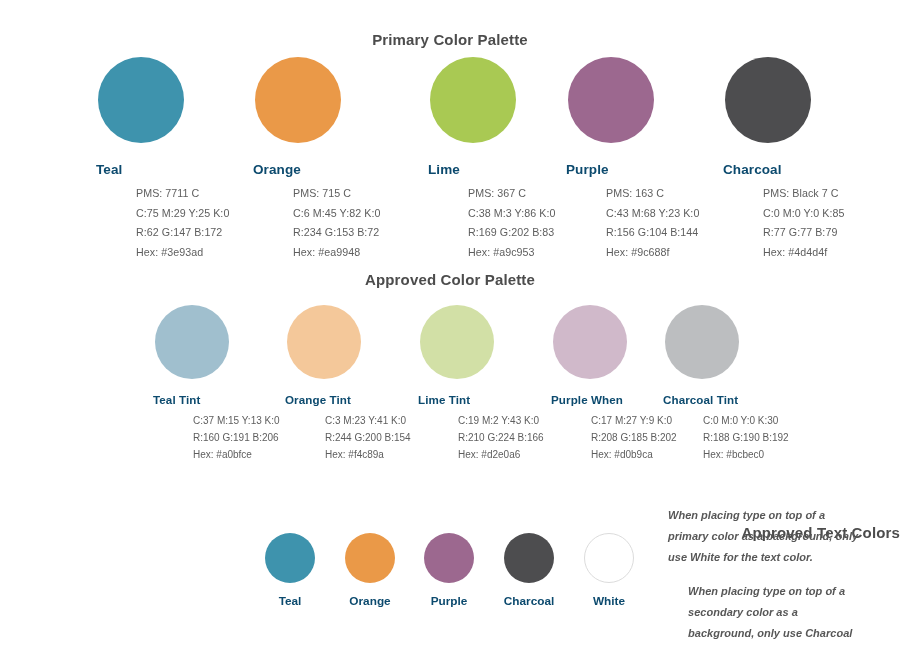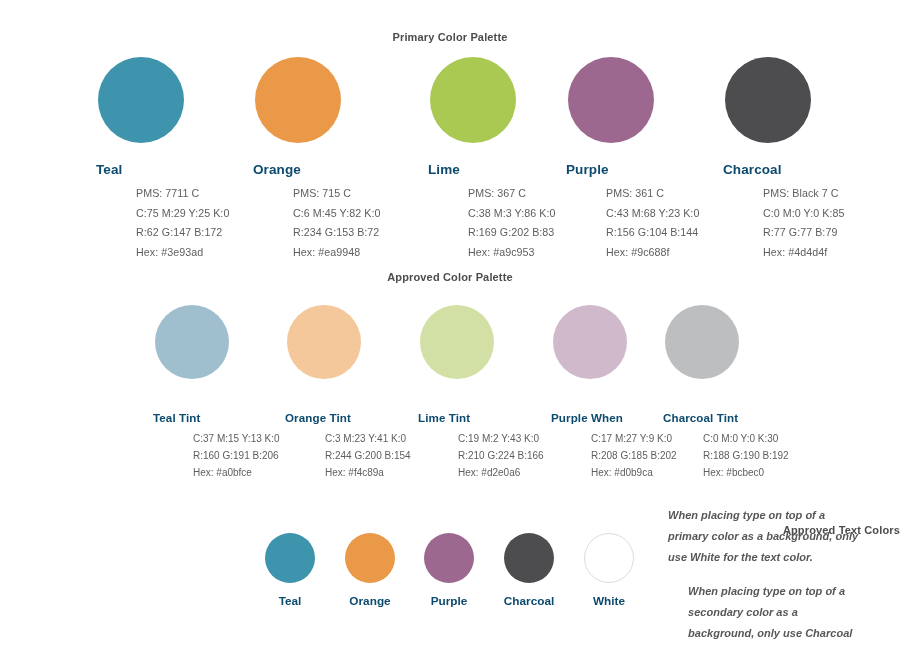--- a/index.html
+++ b/index.html
@@ -15,21 +15,21 @@
     font-family: "Liberation Sans", sans-serif;
     color: #4a4a4a;
     -webkit-font-smoothing: antialiased;
   }
 
   .section-heading {
     position: absolute;
     width: 100%;
     left: 0;
     text-align: center;
-    font-size: 11px;
+    font-size: 15px;
     font-weight: bold;
     color: #4c4c4c;
     letter-spacing: 0.15px;
   }
   #heading-primary   { top: 31px; }
   #heading-secondary { top: 271px; }
   #heading-text      { top: 524px; text-align: right; }
 
   
   .swatch-col {
@@ -71,21 +71,21 @@
 
   
   #secondary-row .swatch-col { top: 305px; }
   #secondary-row .circle {
     width: 74px;
     height: 74px;
     margin-left: 2px;
   }
   #secondary-row .sw-name {
     font-size: 11.6px;
-    margin-top: 32px;
+    margin-top: 14px;
     letter-spacing: 0.1px;
   }
   #secondary-row .sw-line {
     font-size: 10px;
     margin-top: 6.3px;
   }
   #secondary-row .sw-line.first { margin-top: 8.5px; }
 
   
   #textcolor-row .swatch-col {
@@ -152,21 +152,21 @@
     <div class="sw-name">Lime</div>
     <div class="sw-line first">PMS: 367 C</div>
     <div class="sw-line">C:38 M:3 Y:86 K:0</div>
     <div class="sw-line">R:169 G:202 B:83</div>
     <div class="sw-line">Hex: #a9c953</div>
   </div>
 
   <div class="swatch-col" style="left:566px;">
     <span class="circle" style="background-color: rgb(156, 104, 143);"></span>
     <div class="sw-name">Purple</div>
-    <div class="sw-line first">PMS: 361 C</div>
+    <div class="sw-line first">PMS: 163 C</div>
     <div class="sw-line">C:43 M:68 Y:23 K:0</div>
     <div class="sw-line">R:156 G:104 B:144</div>
     <div class="sw-line">Hex: #9c688f</div>
   </div>
 
   <div class="swatch-col" style="left:723px;">
     <span class="circle" style="background-color: rgb(77, 77, 79);"></span>
     <div class="sw-name">Charcoal</div>
     <div class="sw-line first">PMS: Black 7 C</div>
     <div class="sw-line">C:0 M:0 Y:0 K:85</div>

